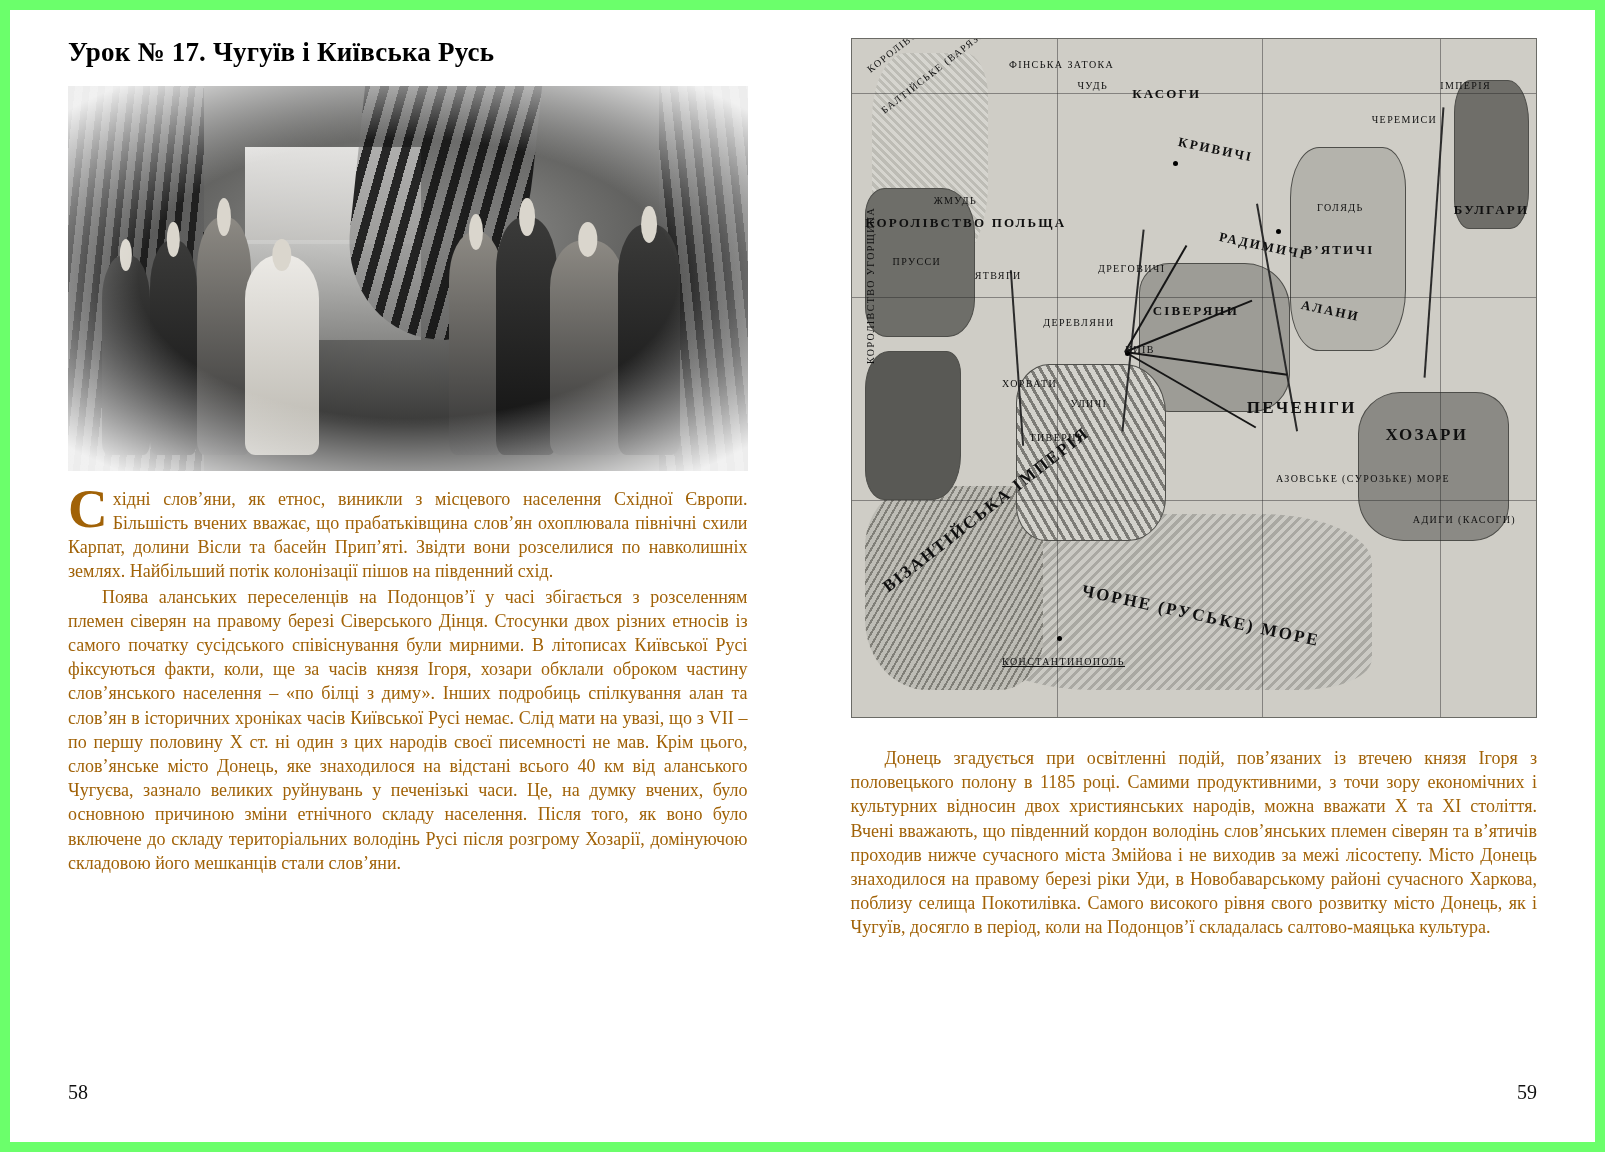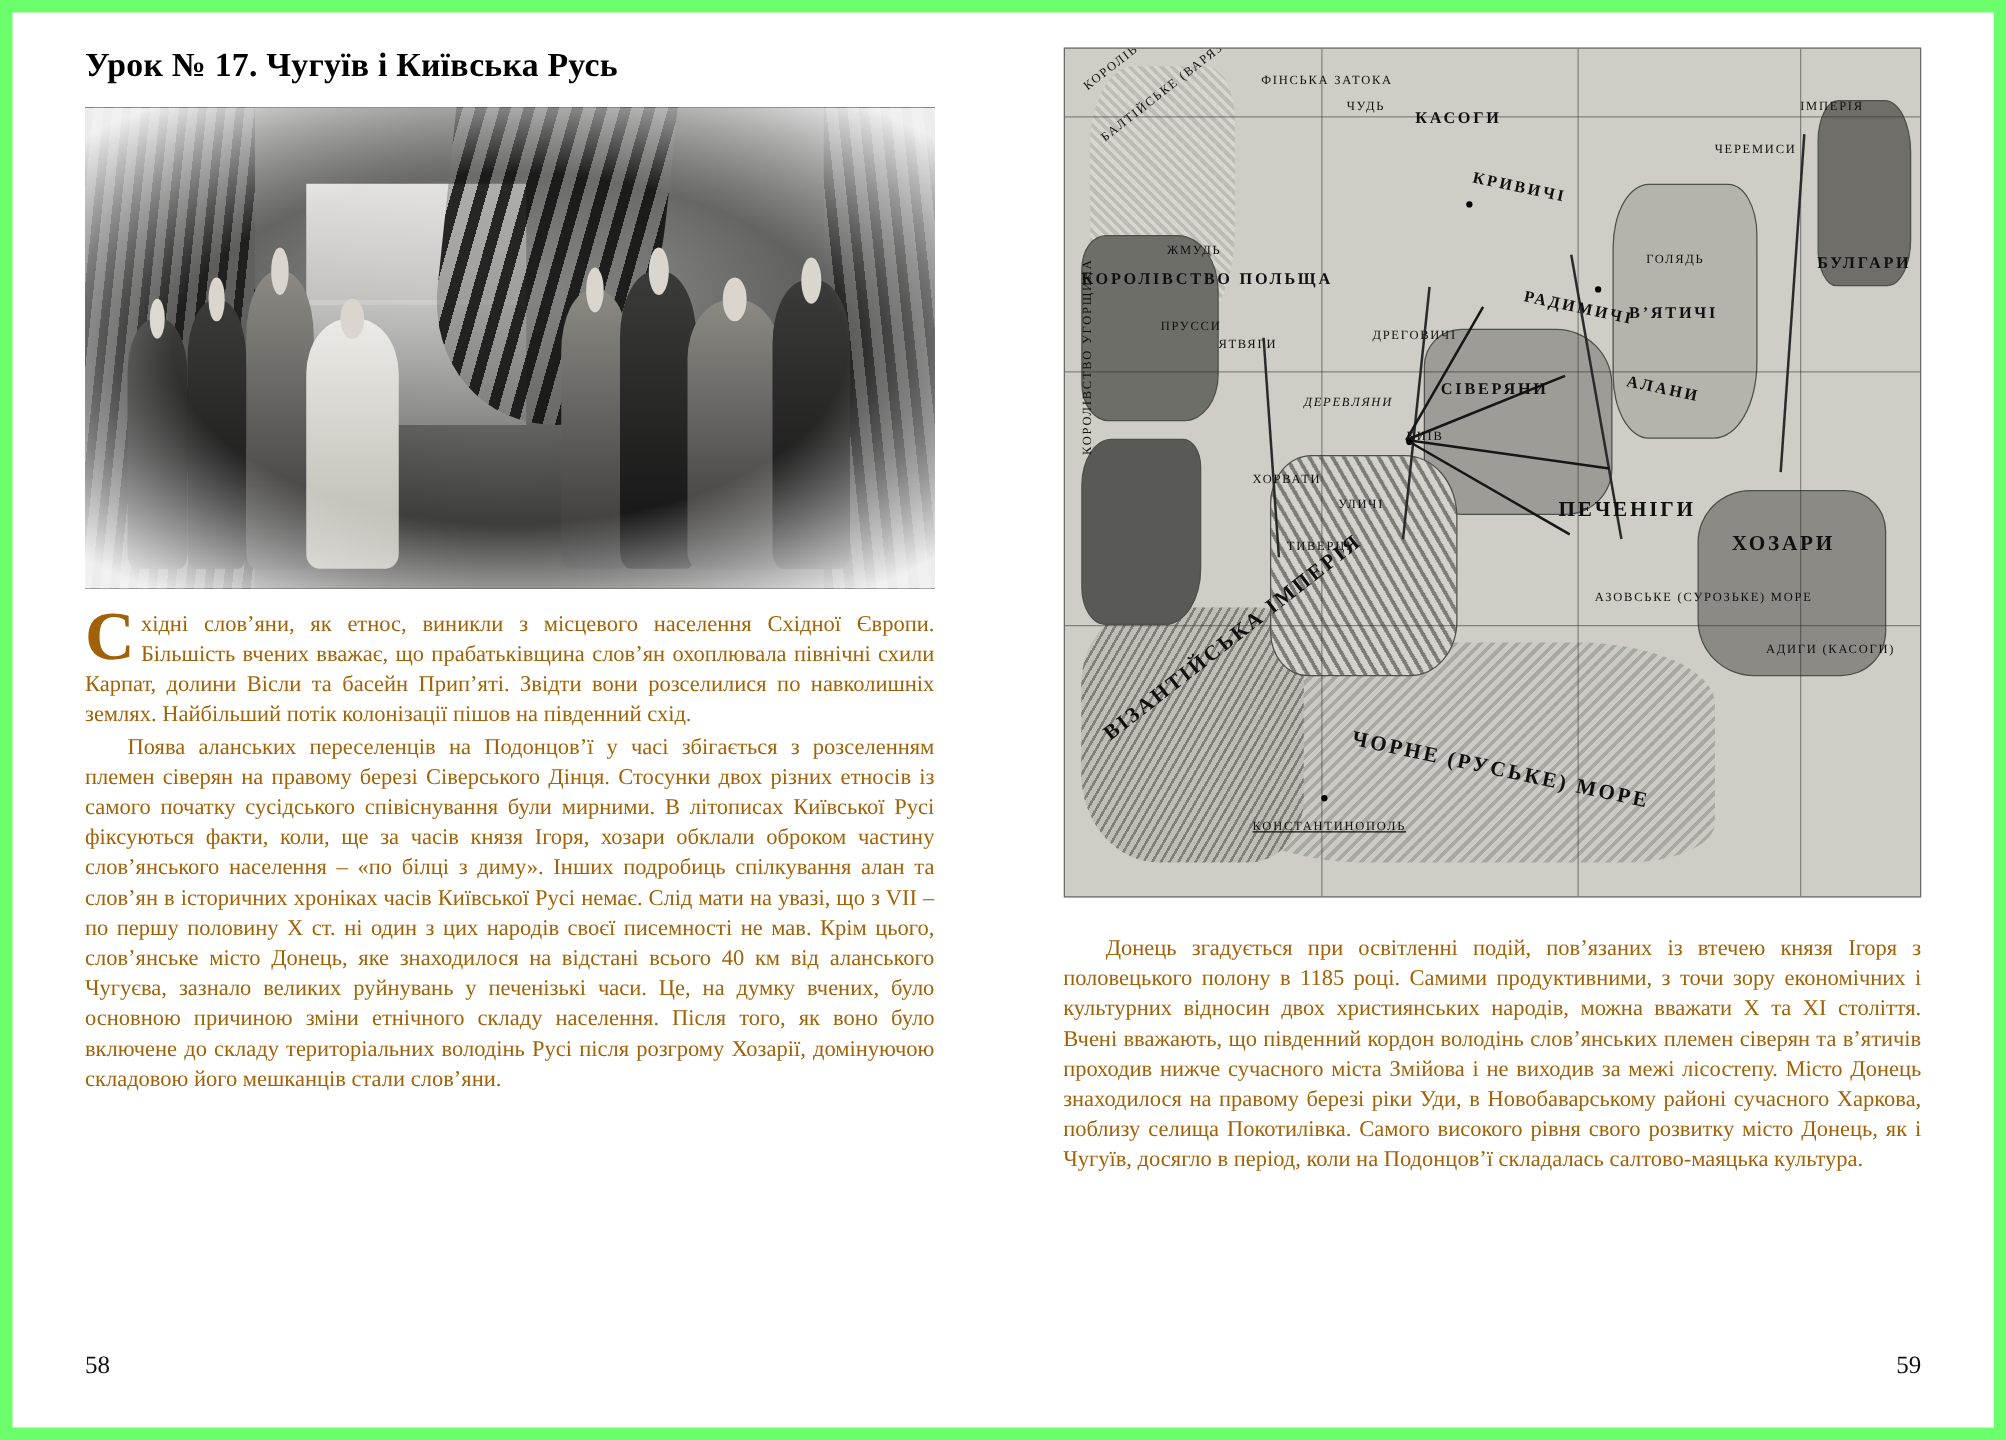--- a/index.html
+++ b/index.html
@@ -322,30 +322,30 @@
 
         <div id="map-labels">
             <div class="map-label ml-sm rot-45" style="left: 2%; top: 4%;">КОРОЛІВСТВО ШВЕЦІЯ</div>
             <div class="map-label ml-sm rot-45" style="left: 4%; top: 10%;">БАЛТІЙСЬКЕ (ВАРЯЗЬКЕ) МОРЕ</div>
             <div class="map-label ml-sm" style="left: 33%; top: 6%;">ЧУДЬ</div>
             <div class="map-label ml-sm" style="left: 23%; top: 3%;">ФІНСЬКА ЗАТОКА</div>
             <div class="map-label ml-md" style="left: 41%; top: 7%;">КАСОГИ</div>
             <div class="map-label ml-sm" style="left: 86%; top: 6%;">ІМПЕРІЯ</div>
             <div class="map-label ml-sm" style="left: 76%; top: 11%; text-align: center;">ЧЕРЕМИСИ</div>
             <div class="map-label ml-sm" style="left: 12%; top: 23%;">ЖМУДЬ</div>
-            <div class="map-label ml-sm" style="left: 6%; top: 32%; margin-left: 36px;">ПРУССИ</div>
+            <div class="map-label ml-sm" style="left: 6%; top: 32%;">ПРУССИ</div>
             <div class="map-label ml-sm" style="left: 18%; top: 34%;">ЯТВЯГИ</div>
             <div class="map-label ml-md rot-n20" style="left: 48%; top: 14%;">КРИВИЧІ</div>
             <div class="map-label ml-sm" style="left: 68%; top: 24%;">ГОЛЯДЬ</div>
             <div class="map-label ml-md rot-n20" style="left: 54%; top: 28%;">РАДИМИЧІ</div>
             <div class="map-label ml-md" style="left: 66%; top: 30%;">В’ЯТИЧІ</div>
             <div class="map-label ml-md" style="left: 88%; top: 24%;">БУЛГАРИ</div>
             <div class="map-label ml-sm" style="left: 36%; top: 33%;">ДРЕГОВИЧІ</div>
             <div class="map-label ml-md" style="left: 2%; top: 26%;">КОРОЛІВСТВО ПОЛЬЩА</div>
-            <div class="map-label ml-sm" style="left: 28%; top: 41%; font-style: italic;">ДЕРЕВЛЯНИ</div>
+            <div class="map-label ml-sm" style="left: 28%; top: 41%;">ДЕРЕВЛЯНИ</div>
             <div class="map-label ml-md" style="left: 44%; top: 39%;">СІВЕРЯНИ</div>
             <div class="map-label ml-sm" style="left: 40%; top: 45%;">КИЇВ</div>
             <div class="map-label ml-md rot-n20" style="left: 66%; top: 38%;">АЛАНИ</div>
             <div class="map-label ml-sm" style="left: 22%; top: 50%;">ХОРВАТИ</div>
             <div class="map-label ml-sm" style="left: 32%; top: 53%;">УЛИЧІ</div>
             <div class="map-label ml-sm" style="left: 26%; top: 58%;">ТИВЕРЦІ</div>
             <div class="map-label ml-lg" style="left: 56%; top: 53%; margin-left: 12px;">ПЕЧЕНІГИ</div>
             <div class="map-label ml-lg" style="left: 78%; top: 57%;">ХОЗАРИ</div>
             <div class="map-label ml-sm rot-90" style="left: 2%; top: 48%;">КОРОЛІВСТВО УГОРЩИНА</div>
             <div class="map-label ml-sm" style="left: 62%; top: 64%;">АЗОВСЬКЕ (СУРОЗЬКЕ) МОРЕ</div>

